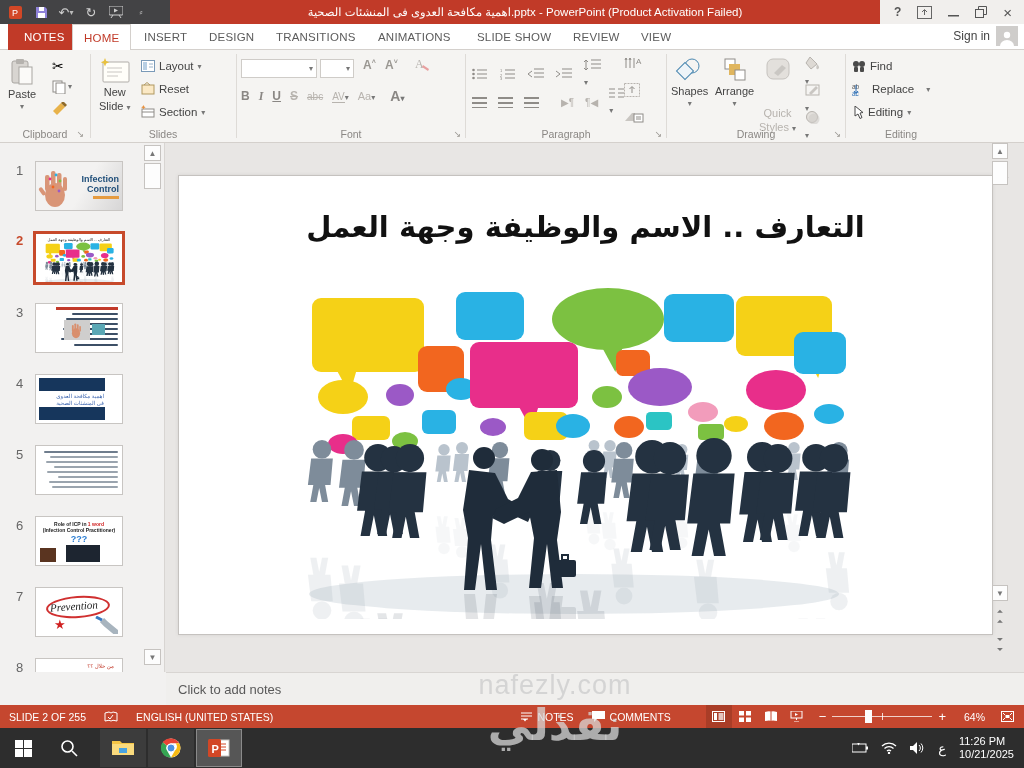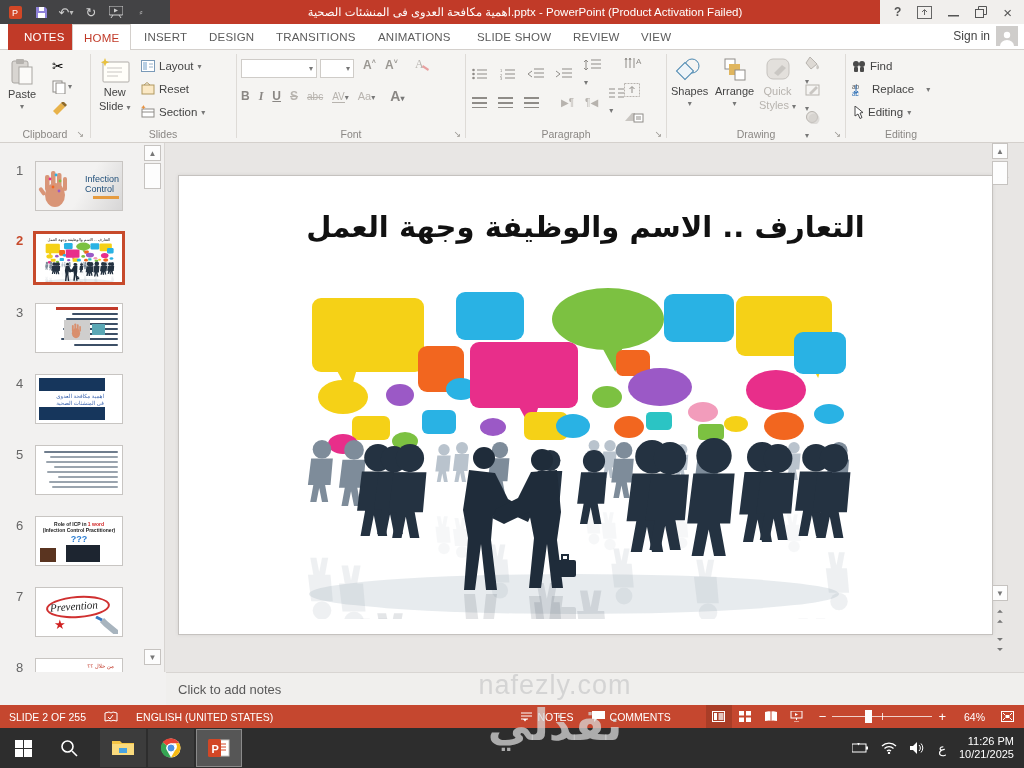--- a/index.html
+++ b/index.html
@@ -76,21 +76,21 @@
   #zoom-track { width:100px; height:1px; background:rgba(255,255,255,.75); position:relative; margin:0 6px; }
   #zoom-thumb { position:absolute; left:33px; top:-6px; width:7px; height:13px; background:#fdfdfd; }
   #zoom-mid { position:absolute; left:50px; top:-3px; width:1px; height:7px; background:rgba(255,255,255,.8); }
 
   
   #taskbar { position:absolute; top:728px; left:0; width:1024px; height:40px; background:#2d2d2d; display:flex; align-items:center; }
   .tb-btn { width:46px; height:40px; display:flex; align-items:center; justify-content:center; }
   .tb-app { width:46px; height:38px; display:flex; align-items:center; justify-content:center; background:#3c3c3c; margin-right:2px; }
   .tb-app.active { background:#565656; border:1px solid #8a8a8a; }
   #tray { margin-left:auto; display:flex; align-items:center; gap:13px; color:#fff; padding-right:10px; }
-  #clock { text-align:right; font-size:11px; line-height:13px; }
+  #clock { text-align:left; font-size:11px; line-height:13px; }
 
   
   #watermark { position:absolute; left:420px; top:674px; width:270px; text-align:center; z-index:50; pointer-events:none; }
   #wm-logo { font-family:"DejaVu Sans", sans-serif; font-weight:bold; font-size:44px; color:rgba(215,215,215,.75); line-height:48px; }
   #wm-url { font-size:27px; color:rgba(205,205,205,.8); letter-spacing:1px; margin-top:-4px; }
 
   svg { display:block; }
   .thumb-mini-title { position:absolute; top:3px; left:0; right:0; text-align:center; font-size:4px; color:#222; direction:rtl; }
 </style>
 </head>
@@ -379,21 +379,21 @@
             <rect x="13" y="13" width="10" height="10" fill="#fff" stroke="#8f8c88"></rect>
           </svg>
         <span>Arrange</span>
           <span class="drop">▾</span>
       </div>
       <div class="bigbtn abs grayed" style="left:92px; top:7px;">
         <svg width="28" height="26" viewBox="0 0 28 26">
             <rect x="3" y="2" width="22" height="20" rx="6" fill="#e3e0dc" stroke="#c5c2be"></rect>
             <path d="M10,16 l8,-8 4,3 -8,8 z" fill="#cac7c3"></path>
           </svg>
-        <span style="color:#b7b3ae;">Quick</span>
+        <span style="color:#b7b3ae;margin-top:22px;">Quick</span>
         <span style="color:#b7b3ae;"><span>Styles</span> <span class="drop">▾</span></span>
       </div>
       <div class="abs" style="left:138px; top:6px;"><svg width="16" height="14" viewBox="0 0 16 14">
             <path d="M5,1 l7,7 -6,5 -5,-6 z" fill="#ddd9d4" stroke="#b7b3ae"></path>
             <path d="M12,8 c2,2 3,4 1,5 c-2,1 -2,-2 -1,-5z" fill="#c9c6c2"></path>
           </svg><span class="drop">▾</span></div>
       <div class="abs" style="left:138px; top:33px;"><svg width="16" height="14" viewBox="0 0 16 14">
             <rect x="1" y="2" width="13" height="10" fill="none" stroke="#b7b3ae"></rect>
             <path d="M4,10 l7,-7 2,2 -7,7 z" fill="#c9c6c2"></path>
           </svg><span class="drop">▾</span></div>
@@ -454,21 +454,21 @@
               <rect x="2" y="22" width="4" height="9" rx="2" transform="rotate(-35 4 26)"></rect>
             </g>
           <g>
               <circle cx="12" cy="14" r="1.4" fill="#e8308a"></circle>
               <circle cx="18" cy="10" r="1.4" fill="#29b2e4"></circle>
               <circle cx="22" cy="16" r="1.4" fill="#7cc141"></circle>
               <circle cx="15" cy="22" r="1.4" fill="#f2661f"></circle>
               <circle cx="21" cy="26" r="1.4" fill="#9b59c6"></circle>
             </g>
         </svg>
-        <div style="position:absolute; right:3px; top:12px; color:#1f4e79; font-weight:normal; font-size:9px; line-height:10px;">
+        <div style="position:absolute; right:3px; top:12px; text-align:right; color:#1f4e79; font-weight:bold; font-size:9px; line-height:10px;">
           <div>Infection</div>
           <div>Control</div>
           <div style="height:3px; width:26px; background:#e59b40; margin:2px 0 0 auto;"></div>
         </div>
       </div>
     </div>
 
     <div class="thumbwrap" style="top:88px;">
       <span class="tnum" style="color:#c74a2b; font-weight:bold;">2</span>
       <div class="tcard sel">

